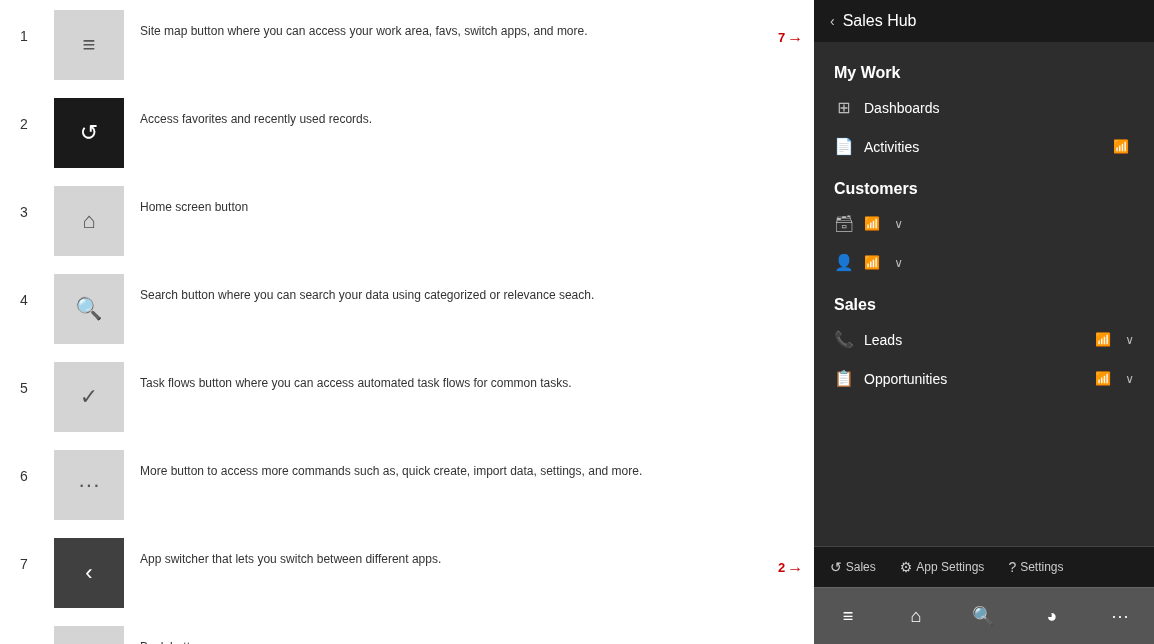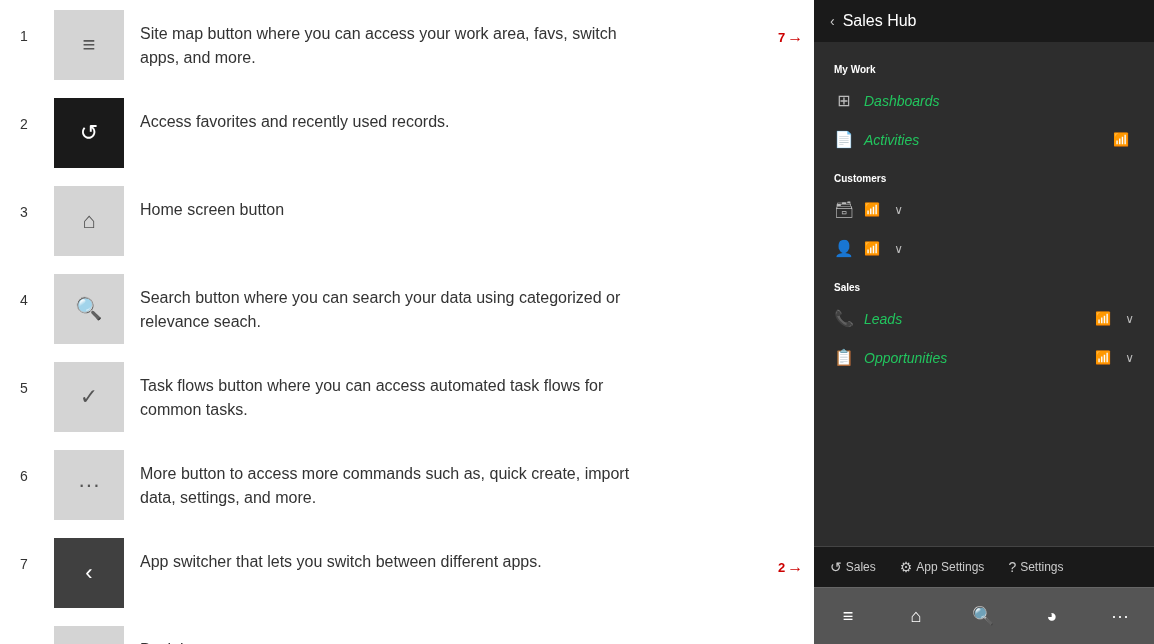--- a/index.html
+++ b/index.html
@@ -51,21 +51,21 @@
       background: #1a1a1a;
       color: #fff;
     }
 
     .icon-box.dark-gray {
       background: #404040;
       color: #fff;
     }
 
     .tutorial-text {
-      font-size: 16px;
+      font-size: 12px;
       color: #333;
       padding-top: 12px;
       line-height: 1.5;
       max-width: 520px;
     }
 
     
     .sales-hub-panel {
       width: 340px;
       background: #2d2d2d;
@@ -91,21 +91,21 @@
     }
 
     .nav-list {
       flex: 1;
       overflow-y: auto;
       padding: 8px 0;
     }
 
     .nav-section-label {
       color: #fff;
-      font-size: 10px;
+      font-size: 16px;
       font-weight: 600;
       padding: 14px 20px 6px 20px;
     }
 
     .nav-item {
       display: flex;
       align-items: center;
       padding: 10px 20px;
       color: #ccc;
       font-size: 14px;
@@ -115,22 +115,21 @@
 
     .nav-item .nav-icon {
       font-size: 16px;
       width: 20px;
       text-align: center;
       color: #bbb;
     }
 
     .nav-item .nav-label {
       flex: 1;
-      color: #22c55e;
-      font-style: italic;
+      color: #ffffff;
     }
 
     .nav-item .wifi-icon {
       color: #4caf50;
       font-size: 13px;
       margin-right: 4px;
     }
 
     .nav-item .chevron-down {
       color: #bbb;

